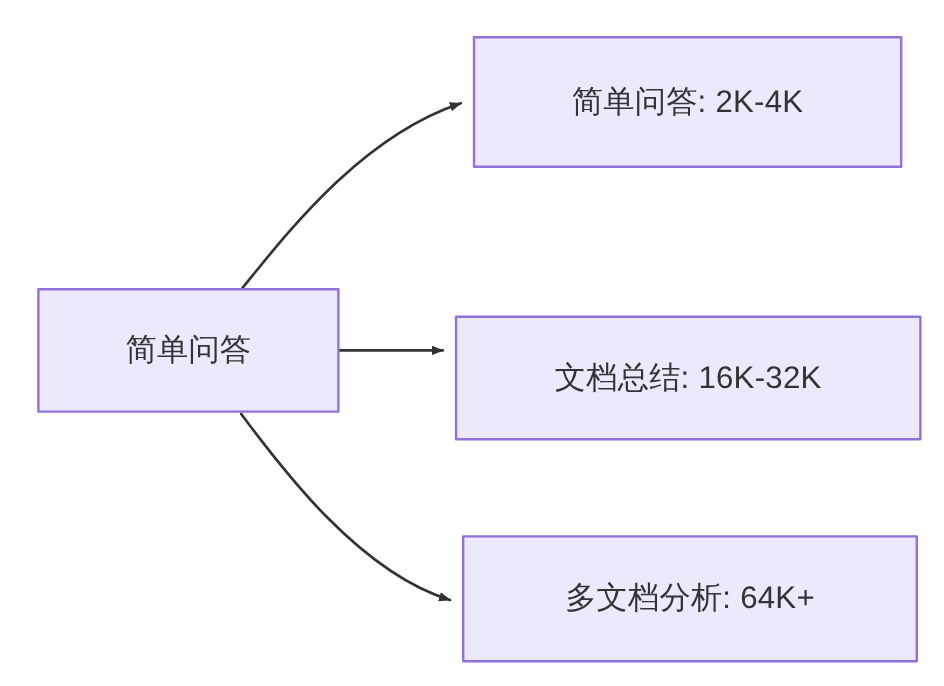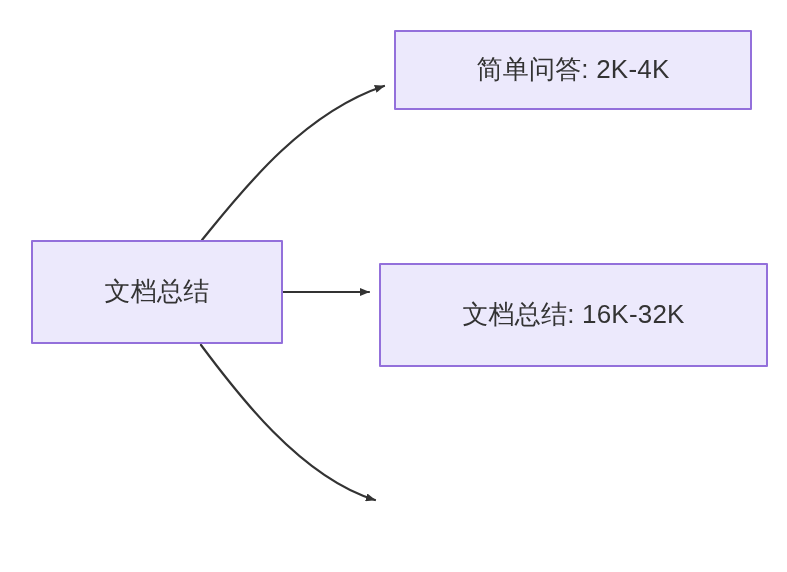--- a/index.html
+++ b/index.html
@@ -47,21 +47,21 @@
     left: 31px;
     top: 240px;
     width: 252px;
     height: 104px;
   }
   
   #node-simple-qa {
     left: 394px;
     top: 30px;
     width: 358px;
-    height: 80px;
+    height: 110px;
   }
   #node-doc-summary {
     left: 379px;
     top: 240px;
     width: 389px;
     height: 104px;
     margin-top: 23px;
   }
   #node-multi-doc {
     left: 385px;
@@ -83,25 +83,28 @@
     </defs>
 
     <path d="M 202,240 C 238,196 300,114 384,86" fill="none" stroke="#333333" stroke-width="2.2" stroke-linecap="round" marker-end="url(#arrowhead)"></path>
 
     <path d="M 283,292 L 369,292" fill="none" stroke="#333333" stroke-width="2.2" stroke-linecap="round" marker-end="url(#arrowhead)"></path>
 
     <path d="M 201,345 C 236,392 300,477 375,500" fill="none" stroke="#333333" stroke-width="2.2" stroke-linecap="round" marker-end="url(#arrowhead)"></path>
   </svg>
 
   <div class="flow-node" id="node-root">
-    <span class="node-label">文档总结</span>
+    <span class="node-label">简单问答</span>
   </div>
 
   <div class="flow-node" id="node-simple-qa">
     <span class="node-label">简单问答: 2K-4K</span>
   </div>
 
   <div class="flow-node" id="node-doc-summary">
     <span class="node-label">文档总结: 16K-32K</span>
   </div>
 
+  <div class="flow-node" id="node-multi-doc">
+    <span class="node-label">多文档分析: 64K+</span>
+  </div>
 
 </div>
 
 </body></html>

